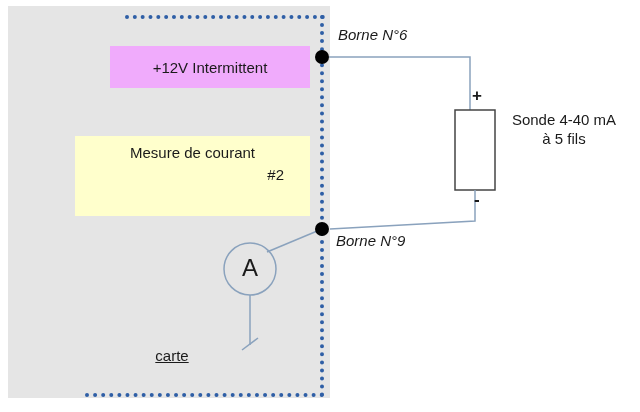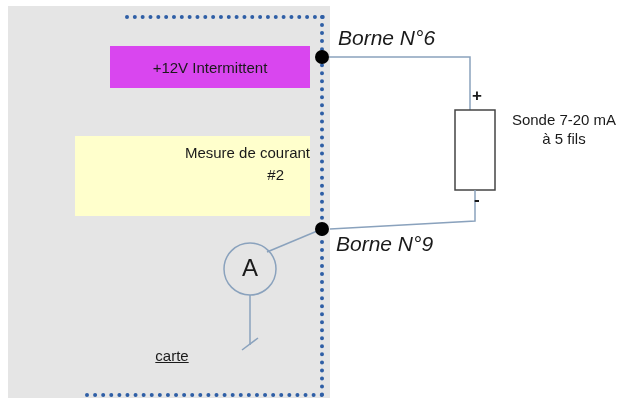--- a/index.html
+++ b/index.html
@@ -19,34 +19,34 @@
   }
   
   .dot-h{border-top:4px dotted #2f5fa6;height:0;}
   .dot-v{border-left:4px dotted #2f5fa6;width:0;}
   #dot-top{left:125px;top:15px;width:200px;}
   #dot-right{left:320px;top:15px;height:382px;}
   #dot-bottom{left:85px;top:393px;width:239px;}
   
   #red-box{
     left:110px;top:46px;width:200px;height:42px;
-    background:#d946ef;
+    background:#f0abfc;
     display:flex;align-items:center;justify-content:center;
     font-size:15px;
   }
   #yellow-box{
     left:75px;top:136px;width:235px;height:80px;
     background:#ffffcc;
     font-size:15px;
     padding-top:6px;box-sizing:border-box;
   }
-  #yellow-box .line{text-align:right;line-height:22px;}
+  #yellow-box .line{text-align:center;line-height:22px;}
   #yellow-box .line3{text-align:right;padding-right:26px;line-height:22px;}
   
-  .borne{font-size:21px;font-style:italic;white-space:nowrap;}
+  .borne{font-size:15px;font-style:italic;white-space:nowrap;}
   #borne6{left:338px;top:26px;}
   #borne5{left:336px;top:232px;}
   #sonde-label{left:496px;top:110px;width:136px;text-align:center;font-size:15px;line-height:19px;}
   #plus-sign{left:472px;top:86px;font-size:17px;font-weight:bold;}
   #minus-sign{left:474px;top:190px;font-size:17px;font-weight:bold;}
   #ammeter-a{left:234px;top:254px;width:32px;text-align:center;font-size:24px;}
   #card-label{left:112px;top:346px;width:120px;text-align:center;font-size:15px;line-height:20px;text-decoration:underline;}
   
   #overlay{left:0;top:0;width:640px;height:412px;pointer-events:none;}
 </style>
@@ -88,21 +88,21 @@
     <div class="line">Mesure de courant</div>
     <div class="line3">#2</div>
   </div>
 
   <div id="borne6" class="abs borne">Borne N°6</div>
   <div id="borne5" class="abs borne">Borne N°9</div>
 
   <div id="plus-sign" class="abs">+</div>
   <div id="minus-sign" class="abs">-</div>
   <div id="sonde-label" class="abs">
-    <div>Sonde 7-20 mA</div>
+    <div>Sonde 4-40 mA</div>
     <div>à 5 fils</div>
   </div>
 
   <div id="ammeter-a" class="abs">A</div>
 
   <div id="card-label" class="abs">
     <div>carte</div>
   </div>
 
 </div>

